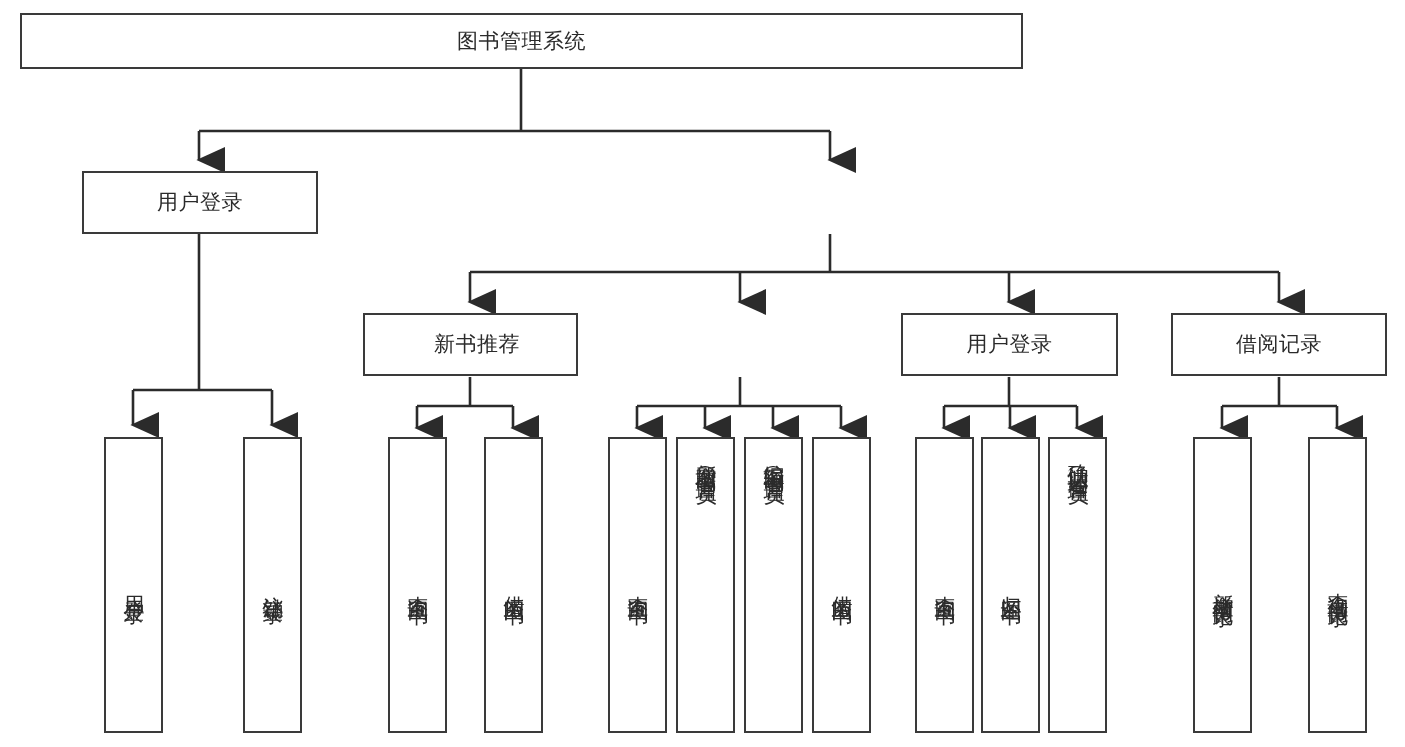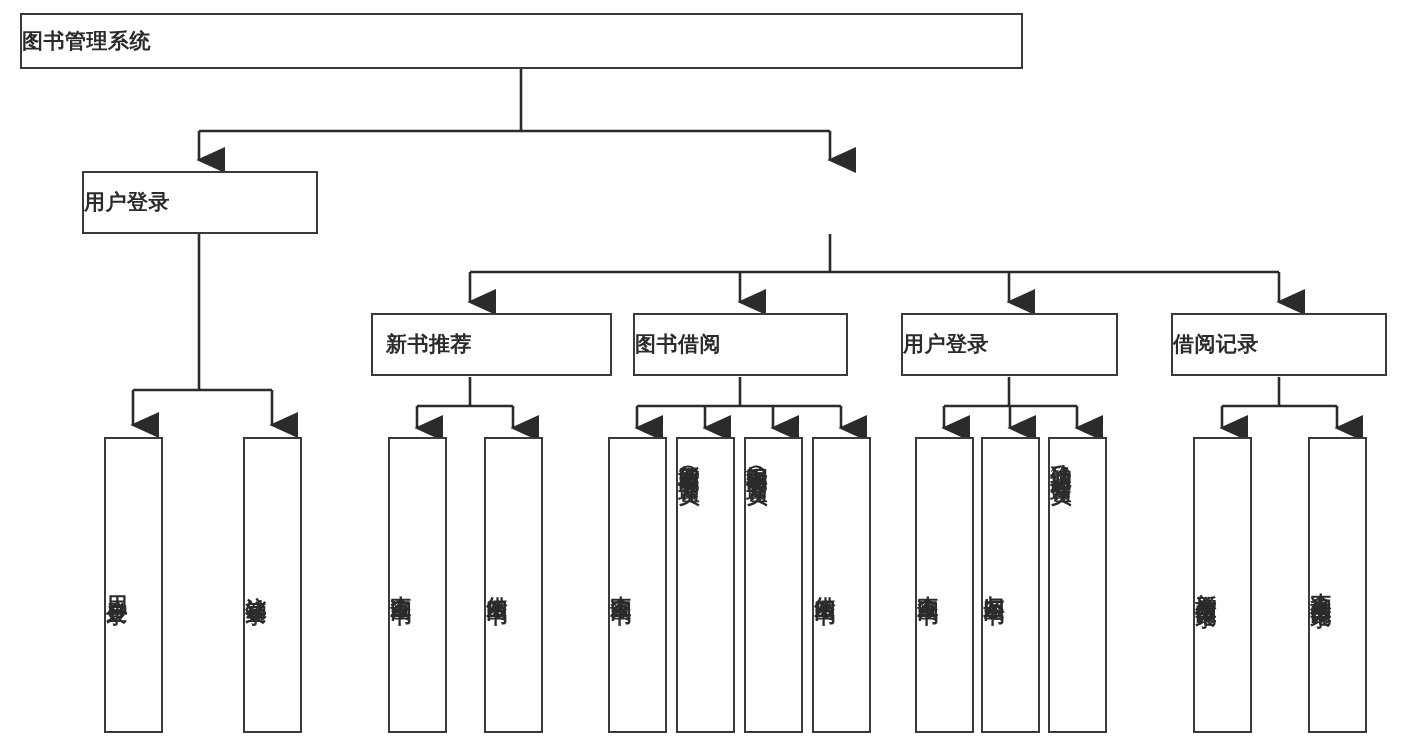--- a/index.html
+++ b/index.html
@@ -27,23 +27,22 @@
     height: 747px;
     pointer-events: none;
   }
   .node {
     position: absolute;
     box-sizing: border-box;
     background: #ffffff;
     border: 2.5px solid #3a3a3a;
     display: flex;
     align-items: center;
-    justify-content: flex-start;
+    justify-content: center;
     overflow: hidden;
-    font-weight: bold;
   }
   .node-label {
     color: #2b2b2b;
     font-size: 21px;
     line-height: 1.18;
     letter-spacing: 0.5px;
     white-space: nowrap;
     text-align: center;
   }
   .node.vertical {
@@ -130,25 +129,22 @@
   </svg>
 
   <div class="node" style="left:20px; top:13px; width:1003px; height:56px;">
     <span class="node-label">图书管理系统</span>
   </div>
 
   <div class="node" style="left:82px; top:171px; width:236px; height:63px;">
     <span class="node-label">用户登录</span>
   </div>
 
-  <div class="node" style="left:371px; top:313px; width:241px; height:63px;padding-left:13px;">
+  <div class="node" style="left:363px; top:313px; width:215px; height:63px;padding-left:13px;">
     <span class="node-label">新书推荐</span>
-  </div>
-  <div class="node" style="left:633px; top:313px; width:215px; height:63px;">
-    <span class="node-label">图书借阅</span>
   </div>
   <div class="node" style="left:901px; top:313px; width:217px; height:63px;">
     <span class="node-label">用户登录</span>
   </div>
   <div class="node" style="left:1171px; top:313px; width:216px; height:63px;">
     <span class="node-label">借阅记录</span>
   </div>
 
   <div class="node vertical leaf-centered" style="left:104px; top:437px; width:59px; height:296px;">
     <span class="node-label">用户登录</span>

